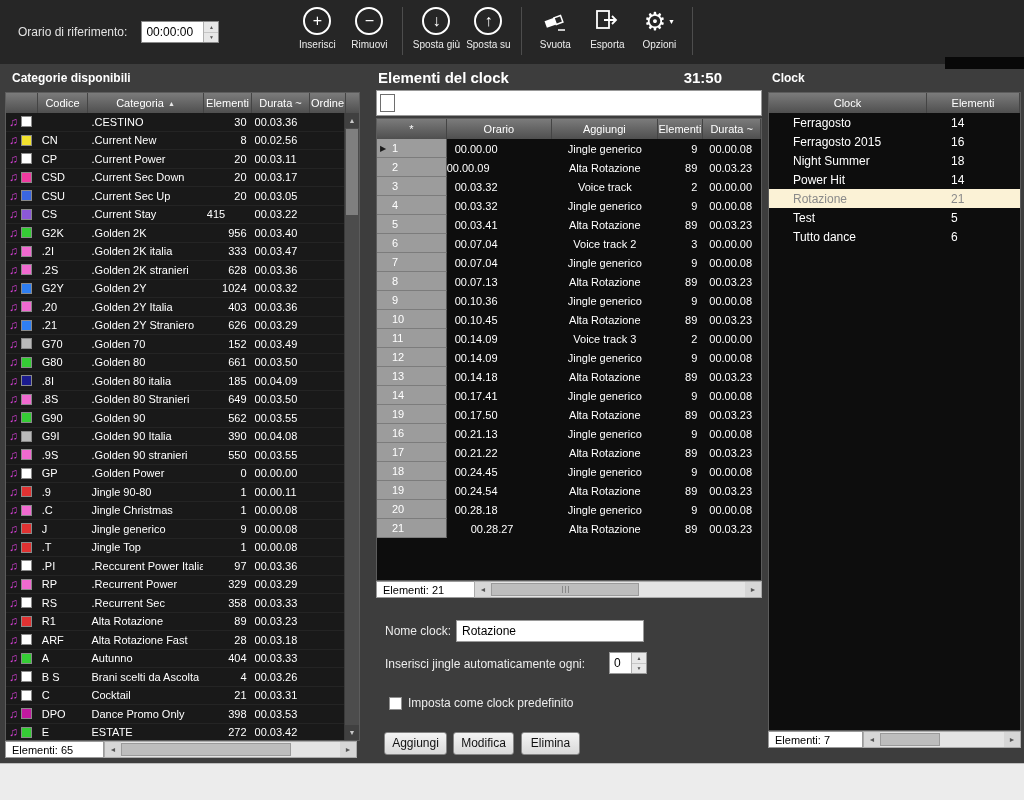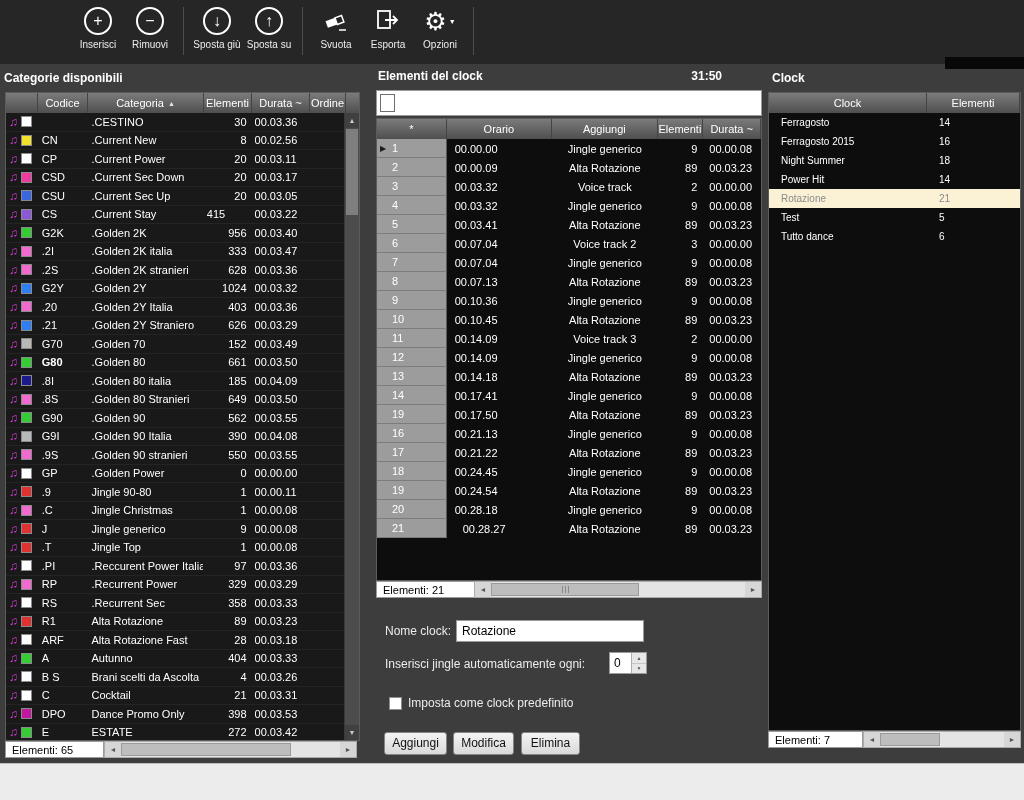--- a/index.html
+++ b/index.html
@@ -59,36 +59,36 @@
   .statusbox{position:absolute;height:17px;background:#fff;border:1px solid #9a9a9a;color:#000;font-size:11px;padding:2px 6px;white-space:nowrap;overflow:hidden;}
   #cat-status{left:5px;top:741px;width:99px;}
   #cat-hscroll{left:104px;top:741px;width:253px;}
   #el-status{left:376px;top:581px;width:116px;}
   #el-hscroll{left:474px;top:581px;width:288px;}
   #clock-status{left:768px;top:731px;width:95px;}
   #clock-hscroll{left:863px;top:731px;width:158px;}
 
   
   .mid-titlebar{position:absolute;left:378px;top:69px;width:384px;display:flex;justify-content:space-between;}
-  .mid-titlebar span{color:#fff;font-size:12px;font-weight:bold;}
+  .mid-titlebar span{color:#fff;font-size:15px;font-weight:bold;}
   .duration{padding-right:40px;}
   #filter-box{position:absolute;left:376px;top:90px;width:386px;height:26px;background:#fff;border:1px solid #999;}
   #filter-input{position:absolute;left:3px;top:3px;width:15px;height:18px;background:#fff;border:1px solid #6e6e6e;}
   #el-table{left:376px;top:118px;width:386px;height:463px;background:#0d0d0d;}
   #el-body{position:absolute;left:0;top:20px;right:0;bottom:0;overflow:hidden;}
   .el-row{display:flex;height:19px;}
   .ecell{color:#fff;font-size:11px;white-space:nowrap;overflow:hidden;display:flex;align-items:center;}
   .rownum{background:#9c9c9c;color:#fff;border-right:1px solid #585858;border-bottom:1px solid #7c7c7c;position:relative;padding-left:15px;}
   .row-marker{position:absolute;left:3px;top:50%;transform:translateY(-50%);font-size:8px;color:#1a1a1a;}
 
   
   #clock-table{left:768px;top:92px;width:253px;height:639px;background:#0d0d0d;}
   #clock-body{position:absolute;left:0;top:20px;right:0;bottom:0;overflow:hidden;}
   .ck-row{display:flex;height:19px;align-items:center;}
-  .kcell{color:#fff;font-size:10px;padding:0 12px;white-space:nowrap;overflow:hidden;}
+  .kcell{color:#fff;font-size:12px;padding:0 24px;white-space:nowrap;overflow:hidden;}
   .ck-row.selected{background:#fbf2d6;}
   .ck-row.selected .kcell{color:#8a8a8a;}
 
   
   .form-label{position:absolute;color:#ececec;font-size:12px;white-space:nowrap;}
   #nome-label{left:385px;top:624px;}
   #jingle-label{left:385px;top:657px;}
   #cb-label{left:408px;top:696px;}
   .text-input{position:absolute;height:22px;border:1px solid #9a9a9a;background:#fff;font-size:12px;font-family:inherit;padding:0 5px;outline:none;color:#000;}
   #nome-input{left:456px;top:620px;width:188px;}
@@ -102,20 +102,30 @@
 
   
   .footer{position:absolute;left:0;top:763px;width:1024px;height:37px;background:#ececec;border-top:1px solid #bdbdbd;}
 </style>
 </head>
 <body>
 
 <div class="app">
 
   <div class="toolbar">
+    <div class="tb-left">
+      <span class="tb-label">Orario di riferimento:</span>
+      <div class="time-box">
+        <input value="00:00:00" style="">
+        <div class="spinner">
+          <div class="spin">▲</div>
+          <div class="spin">▼</div>
+        </div>
+      </div>
+    </div>
     <div class="tb-buttons">
       <div class="tb-btn">
         <span class="icon-circle">+</span>
         <span class="tb-btn-label">Inserisci</span>
       </div>
       <div class="tb-btn">
         <span class="icon-circle">−</span>
         <span class="tb-btn-label">Rimuovi</span>
       </div>
       <div class="tb-sep"></div>
@@ -154,21 +164,21 @@
           <span class="gear">⚙</span>
           <span class="drop-arrow">▼</span>
         </span>
         <span class="tb-btn-label">Opzioni</span>
       </div>
       <div class="tb-sep"></div>
     </div>
   </div>
   <div class="tr-black"></div>
 
-  <div class="panel-title" style="left:4px;top:71px;">Categorie disponibili</div>
+  <div class="panel-title" style="left:12px;top:71px;">Categorie disponibili</div>
   <div class="mid-titlebar">
     <span>Elementi del clock</span>
     <span class="duration">31:50</span>
   </div>
   <div class="panel-title" style="left:772px;top:71px;">Clock</div>
 
   <div id="cat-table" class="gtable">
     <div class="ghead" id="cat-head">
         <div class="hc" style="width: 32px;"></div>
         <div class="hc" style="width: 50px;">Codice</div>
@@ -319,21 +329,21 @@
           <div class="ccell" style="width: 116px;">.Golden 70</div>
           <div class="ccell" style="width: 48px; text-align: right;">152</div>
           <div class="ccell" style="width: 58px;">00.03.49</div>
           <div class="ccell" style="width: 36px;"></div>
         </div>
         <div class="cat-row">
           <div class="ccell icon-cell" style="width: 32px; padding: 0px 0px 0px 3px;">
             <span class="note">♫</span>
             <span class="swatch" style="background: rgb(53, 204, 53);"></span>
           </div>
-          <div class="ccell" style="width: 50px; font-weight: bold;">G80</div>
+          <div class="ccell" style="width: 50px;">G80</div>
           <div class="ccell" style="width: 116px;">.Golden 80</div>
           <div class="ccell" style="width: 48px; text-align: right;">661</div>
           <div class="ccell" style="width: 58px;">00.03.50</div>
           <div class="ccell" style="width: 36px;"></div>
         </div>
         <div class="cat-row">
           <div class="ccell icon-cell" style="width: 32px; padding: 0px 0px 0px 3px;">
             <span class="note">♫</span>
             <span class="swatch" style="background: rgb(27, 27, 142);"></span>
           </div>
@@ -582,21 +592,21 @@
     <div id="el-body">
         <div class="el-row">
           <div class="ecell rownum" style="width: 70px;">1<span class="row-marker">▶</span></div>
           <div class="ecell" style="width: 106px; padding-left: 8px;">00.00.00</div>
           <div class="ecell" style="width: 106px; justify-content: center;">Jingle generico</div>
           <div class="ecell" style="width: 46px; justify-content: flex-end; padding-right: 6px;">9</div>
           <div class="ecell" style="width: 58px; padding-left: 6px;">00.00.08</div>
         </div>
         <div class="el-row">
           <div class="ecell rownum" style="width: 70px;">2</div>
-          <div class="ecell" style="width: 106px; padding-left: 8px;">00.00.09</div>
+          <div class="ecell" style="width: 106px; ">00.00.09</div>
           <div class="ecell" style="width: 106px; justify-content: center;">Alta Rotazione</div>
           <div class="ecell" style="width: 46px; justify-content: flex-end; padding-right: 6px;">89</div>
           <div class="ecell" style="width: 58px; padding-left: 6px;">00.03.23</div>
         </div>
         <div class="el-row">
           <div class="ecell rownum" style="width: 70px;">3</div>
           <div class="ecell" style="width: 106px; padding-left: 8px;">00.03.32</div>
           <div class="ecell" style="width: 106px; justify-content: center;">Voice track</div>
           <div class="ecell" style="width: 46px; justify-content: flex-end; padding-right: 6px;">2</div>
           <div class="ecell" style="width: 58px; padding-left: 6px;">00.00.00</div>
@@ -715,21 +725,21 @@
         </div>
         <div class="el-row">
           <div class="ecell rownum" style="width: 70px;">20</div>
           <div class="ecell" style="width: 106px; padding-left: 8px;">00.28.18</div>
           <div class="ecell" style="width: 106px; justify-content: center;">Jingle generico</div>
           <div class="ecell" style="width: 46px; justify-content: flex-end; padding-right: 6px;">9</div>
           <div class="ecell" style="width: 58px; padding-left: 6px;">00.00.08</div>
         </div>
         <div class="el-row">
           <div class="ecell rownum" style="width: 70px;">21</div>
-          <div class="ecell" style="width: 106px; padding-left: 16px;">00.28.27</div>
+          <div class="ecell" style="width: 106px; padding-left: 24px;">00.28.27</div>
           <div class="ecell" style="width: 106px; justify-content: center;">Alta Rotazione</div>
           <div class="ecell" style="width: 46px; justify-content: flex-end; padding-right: 6px;">89</div>
           <div class="ecell" style="width: 58px; padding-left: 6px;">00.03.23</div>
         </div>
       </div>
   </div>
   <div id="el-status" class="statusbox">Elementi: 21</div>
   <div id="el-hscroll" class="hscroll">
     <div class="hs-btn">◄</div>
     <div class="hs-track">

